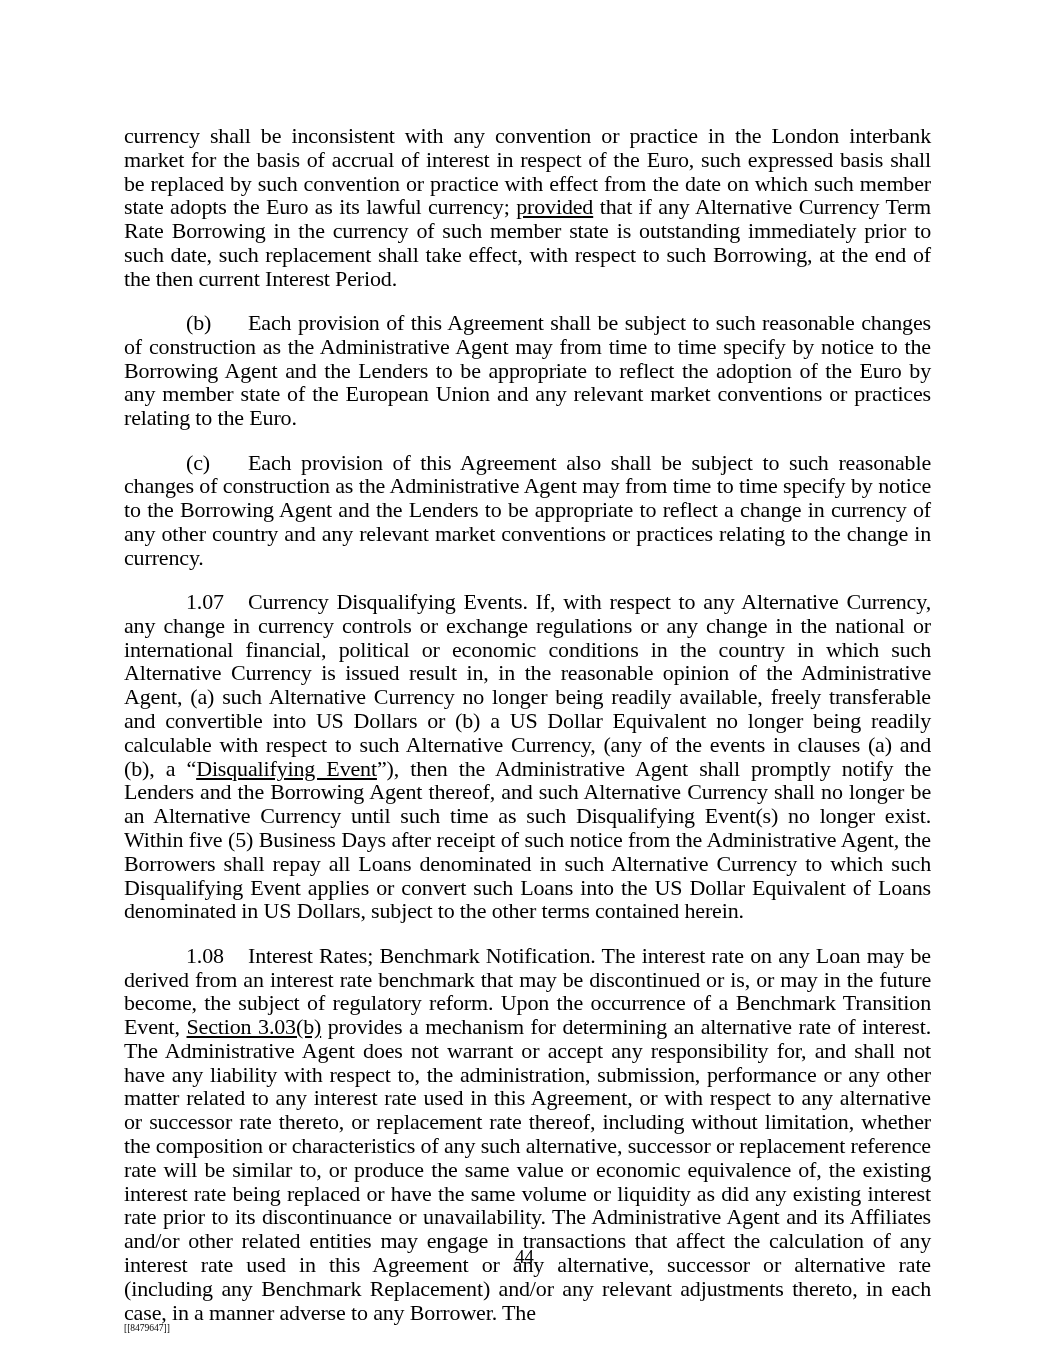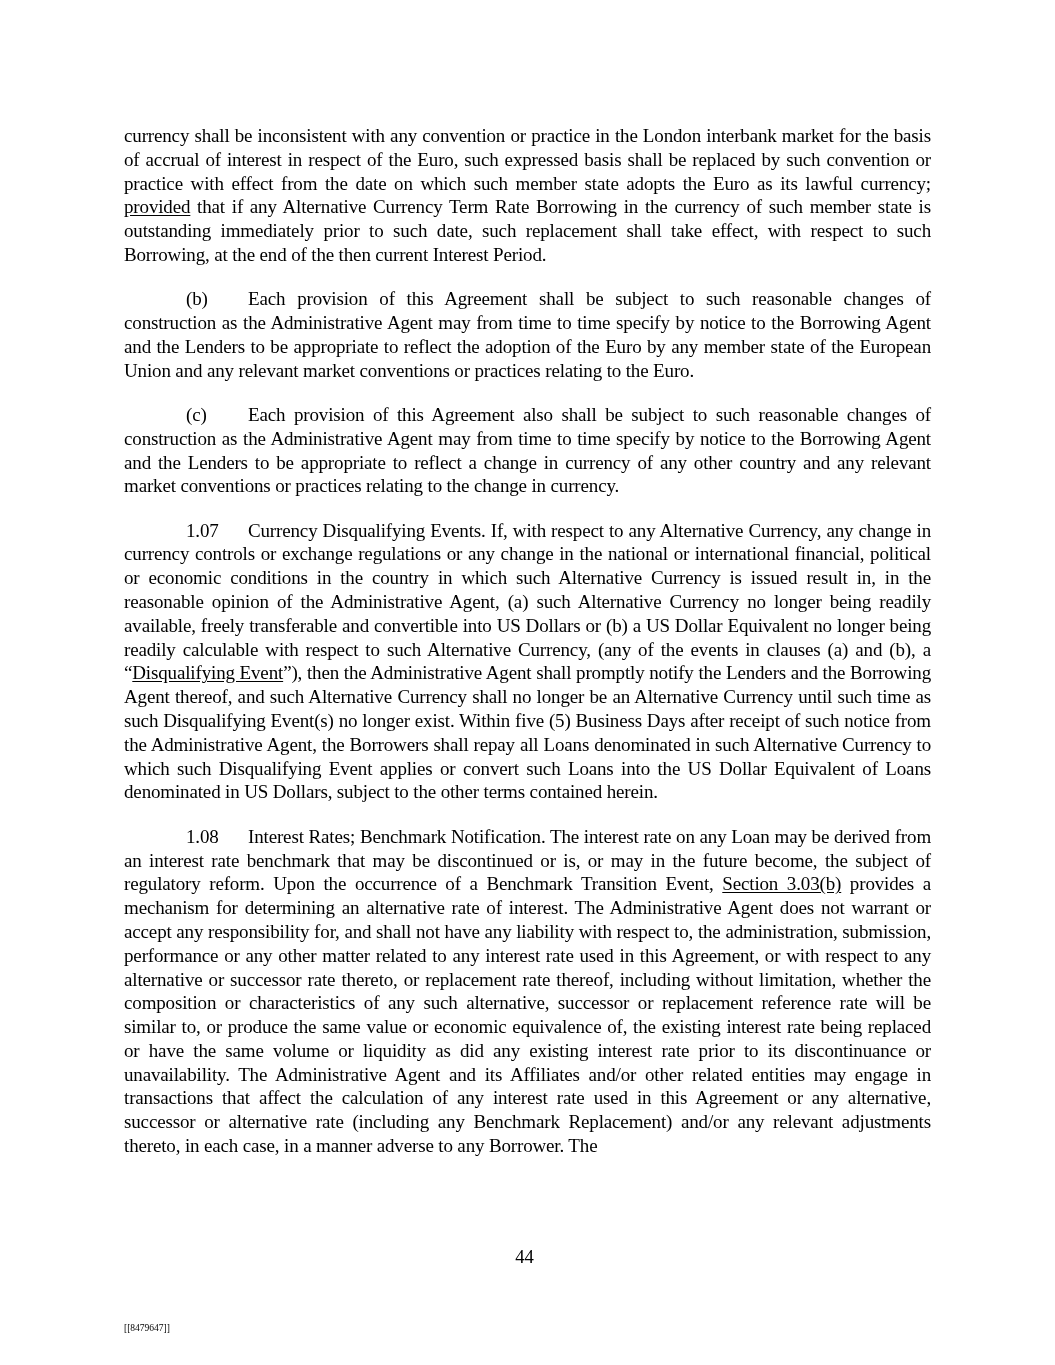--- a/index.html
+++ b/index.html
@@ -1,19 +1,19 @@
 <!DOCTYPE html>
 <html><head>
 <meta charset="utf-8">
 <style>
   html, body { margin: 0; padding: 0; background: #ffffff; }
   body { width: 1055px; height: 1365px; position: relative; overflow: hidden; }
   .page {
     position: absolute; left: 124px; top: 124px; width: 807px;
-    font-family: "Liberation Serif", serif; font-size: 19px; line-height: 23.8px;
+    font-family: "Liberation Serif", serif; font-size: 22px; line-height: 23.8px;
     color: #000; letter-spacing: -0.15px;
   }
   p { margin: 0 0 20.5px 0; text-align: justify; text-align-last: left; }
   .indent { text-indent: 62px; }
   .lbl { display: inline-block; width: 62px; text-indent: 0; }
   .u { text-decoration: underline; text-underline-offset: 2px; }
   b { font-weight: normal; }
   .sec-num { display: inline-block; width: 62px; text-indent: 0; }
   .page-num {
     position: absolute; top: 1246px; left: 0; width: 1049px; text-align: center;

